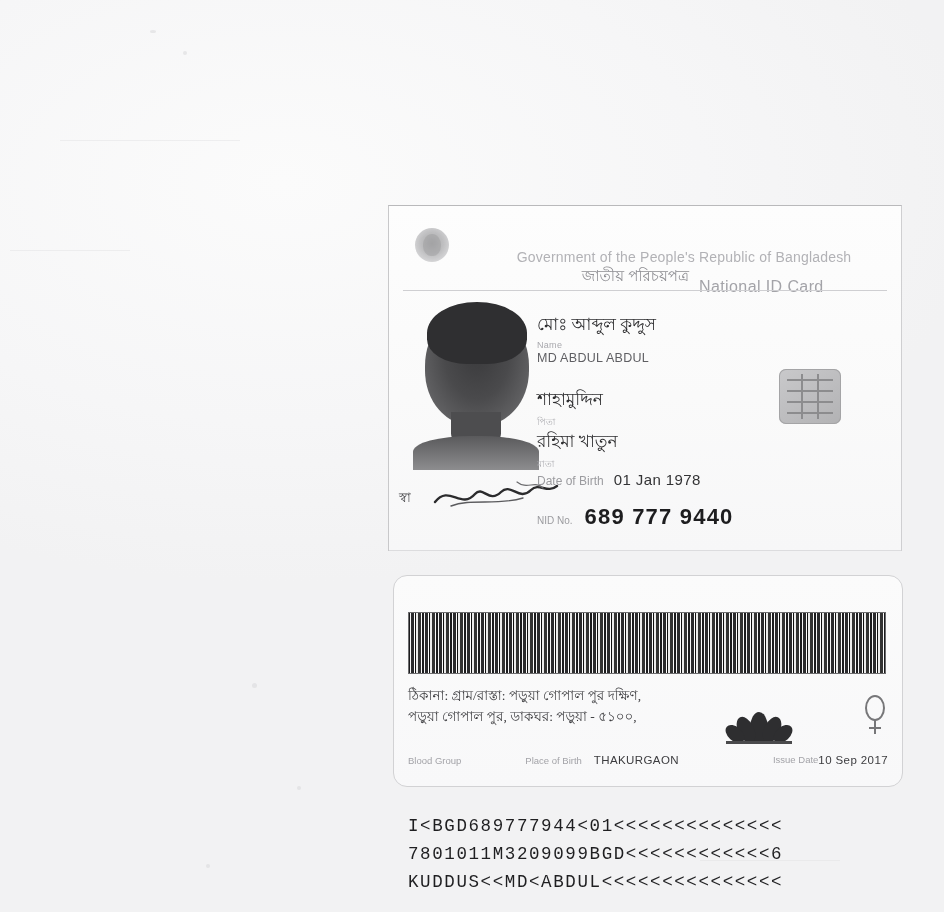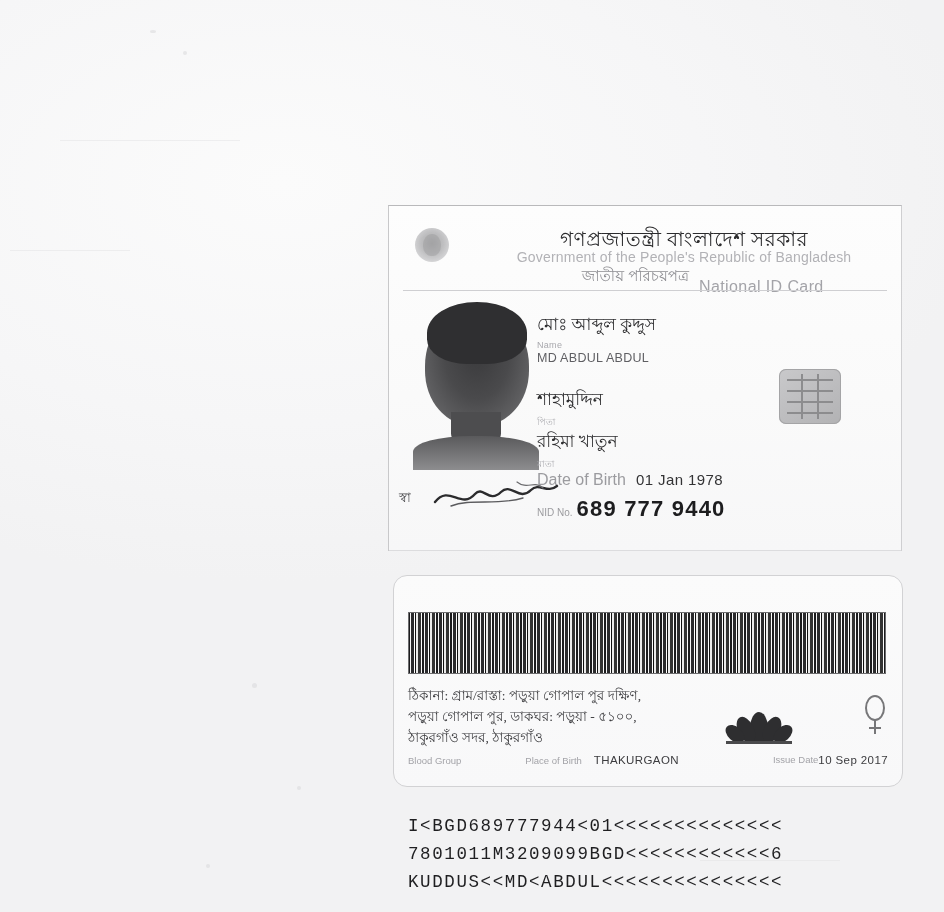--- a/index.html
+++ b/index.html
@@ -206,37 +206,38 @@
   }
 
   .dob-row {
     position: absolute;
     left: 148px;
     top: 265px;
     display: flex;
     align-items: baseline;
     gap: 10px;
   }
-  .dob-row .lbl { font-size: 16px; color: #9b9b9f; }
+  .dob-row .lbl { font-size: 12px; color: #9b9b9f; }
   .dob-row .val { font-size: 15px; color: #333335; letter-spacing: .4px; }
 
   .nid-row {
     position: absolute;
     left: 148px;
     top: 290px;
     display: flex;
     align-items: baseline;
-    gap: 4px;
+    gap: 12px;
   }
   .nid-row .lbl { font-size: 10px; color: #9b9b9f; }
   .nid-row .val {
     font-size: 22px;
     font-weight: bold;
     color: #1d1d1f;
     letter-spacing: 1.2px;
+    margin-top: 8px;
   }
 
   
   .chip {
     position: absolute;
     left: 390px;
     top: 163px;
     width: 62px;
     height: 55px;
     background: linear-gradient(145deg,#c9c9cb,#b2b2b4);
@@ -359,21 +360,20 @@
 <div class="smudge" style="left:297px;top:786px;width:4px;height:4px;"></div>
 <div class="smudge" style="left:206px;top:864px;width:4px;height:4px;"></div>
 <div class="streak" style="left:60px;top:140px;width:180px;height:1px;"></div>
 <div class="streak" style="left:10px;top:250px;width:120px;height:1px;"></div>
 <div class="streak" style="left:700px;top:860px;width:140px;height:1px;"></div>
 
 <div class="card-front">
 
   <div class="emblem"></div>
 
-  <div class="gov-title">গণপ্রজাতন্ত্রী বাংলাদেশ সরকার</div>
   <div class="gov-sub-en">Government of the People's Republic of Bangladesh</div>
   <div class="nid-bn">জাতীয় পরিচয়পত্র</div>
   <div class="nid-en">National ID Card</div>
 
   <div class="hrule"></div>
 
   <div class="photo">
     <div class="head"></div>
     <div class="hair"></div>
     <div class="neck"></div>
@@ -418,21 +418,20 @@
   </div>
 </div>
 
 <div class="card-back">
 
   <div class="barcode"></div>
 
   <div class="addr">
     <div>ঠিকানা: গ্রাম/রাস্তা: পড়ুয়া গোপাল পুর দক্ষিণ,</div>
     <div>পড়ুয়া গোপাল পুর, ডাকঘর: পড়ুয়া - ৫১০০,</div>
-    <div>ঠাকুরগাঁও সদর, ঠাকুরগাঁও</div>
   </div>
 
   <div class="lotus">
     <svg width="70" height="48" viewBox="0 0 70 48">
       <g fill="#2e2e30">
         <ellipse cx="35" cy="30" rx="9" ry="16"></ellipse>
         <ellipse cx="22" cy="32" rx="8" ry="14" transform="rotate(-25 22 32)"></ellipse>
         <ellipse cx="48" cy="32" rx="8" ry="14" transform="rotate(25 48 32)"></ellipse>
         <ellipse cx="11" cy="36" rx="7" ry="11" transform="rotate(-48 11 36)"></ellipse>
         <ellipse cx="59" cy="36" rx="7" ry="11" transform="rotate(48 59 36)"></ellipse>

